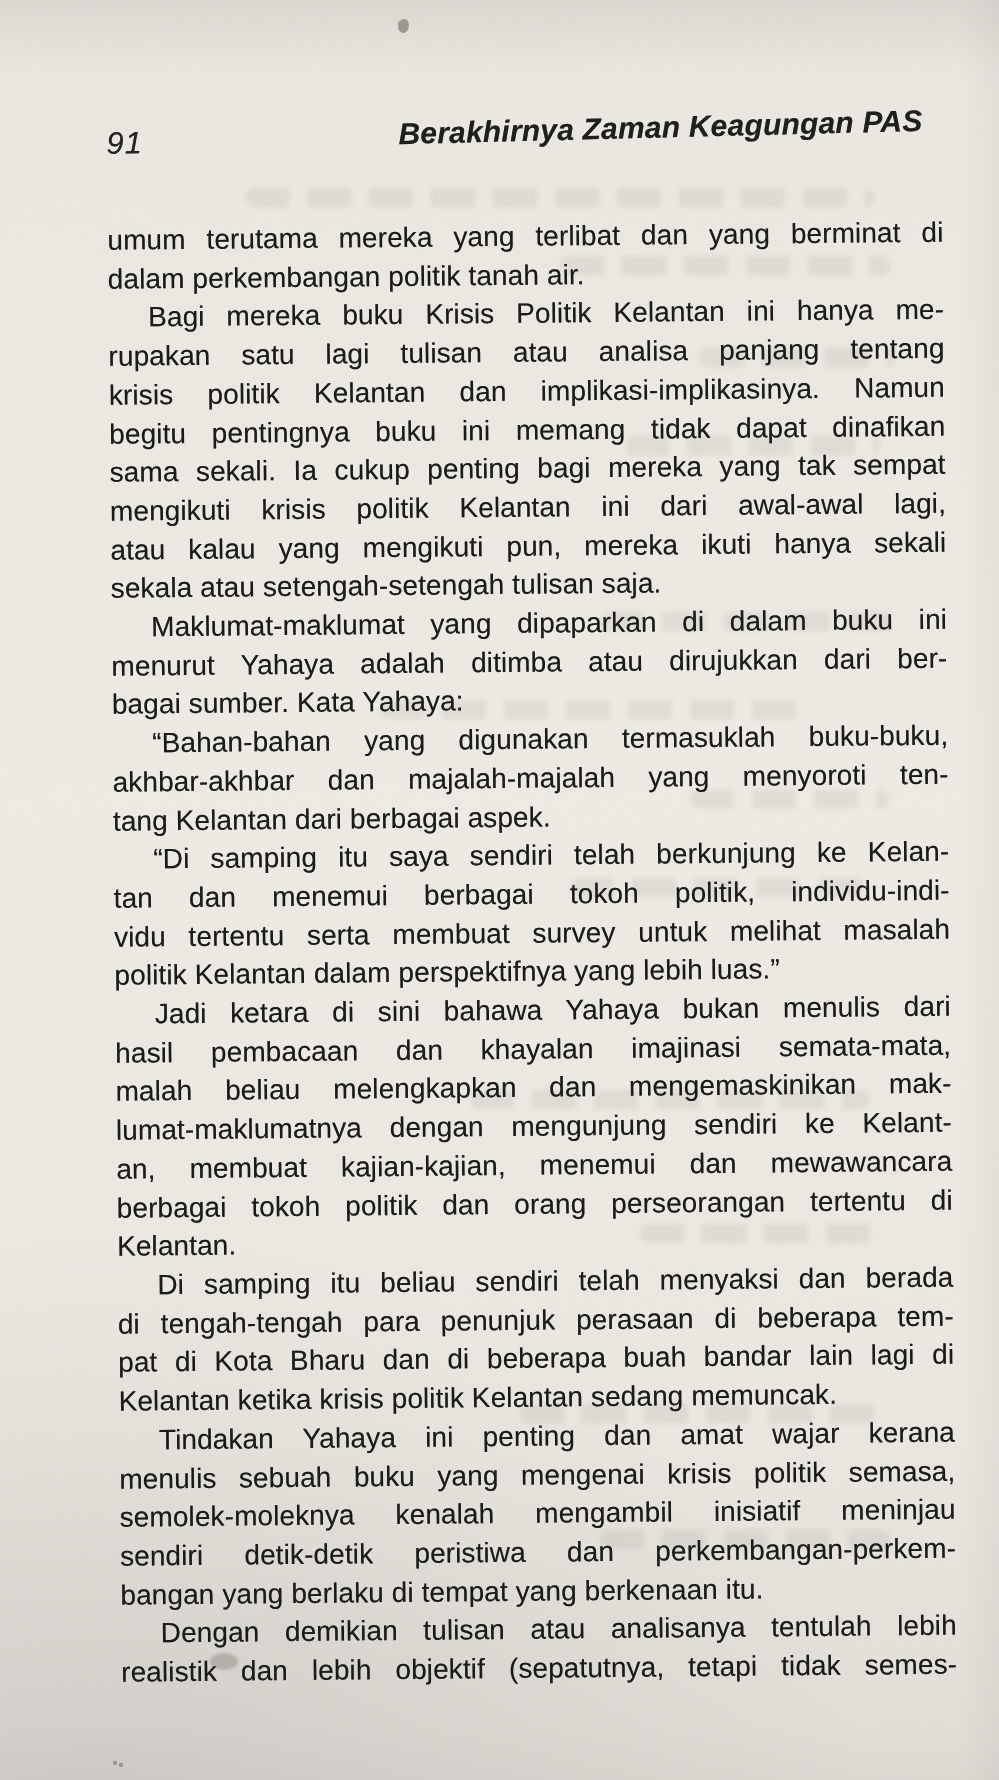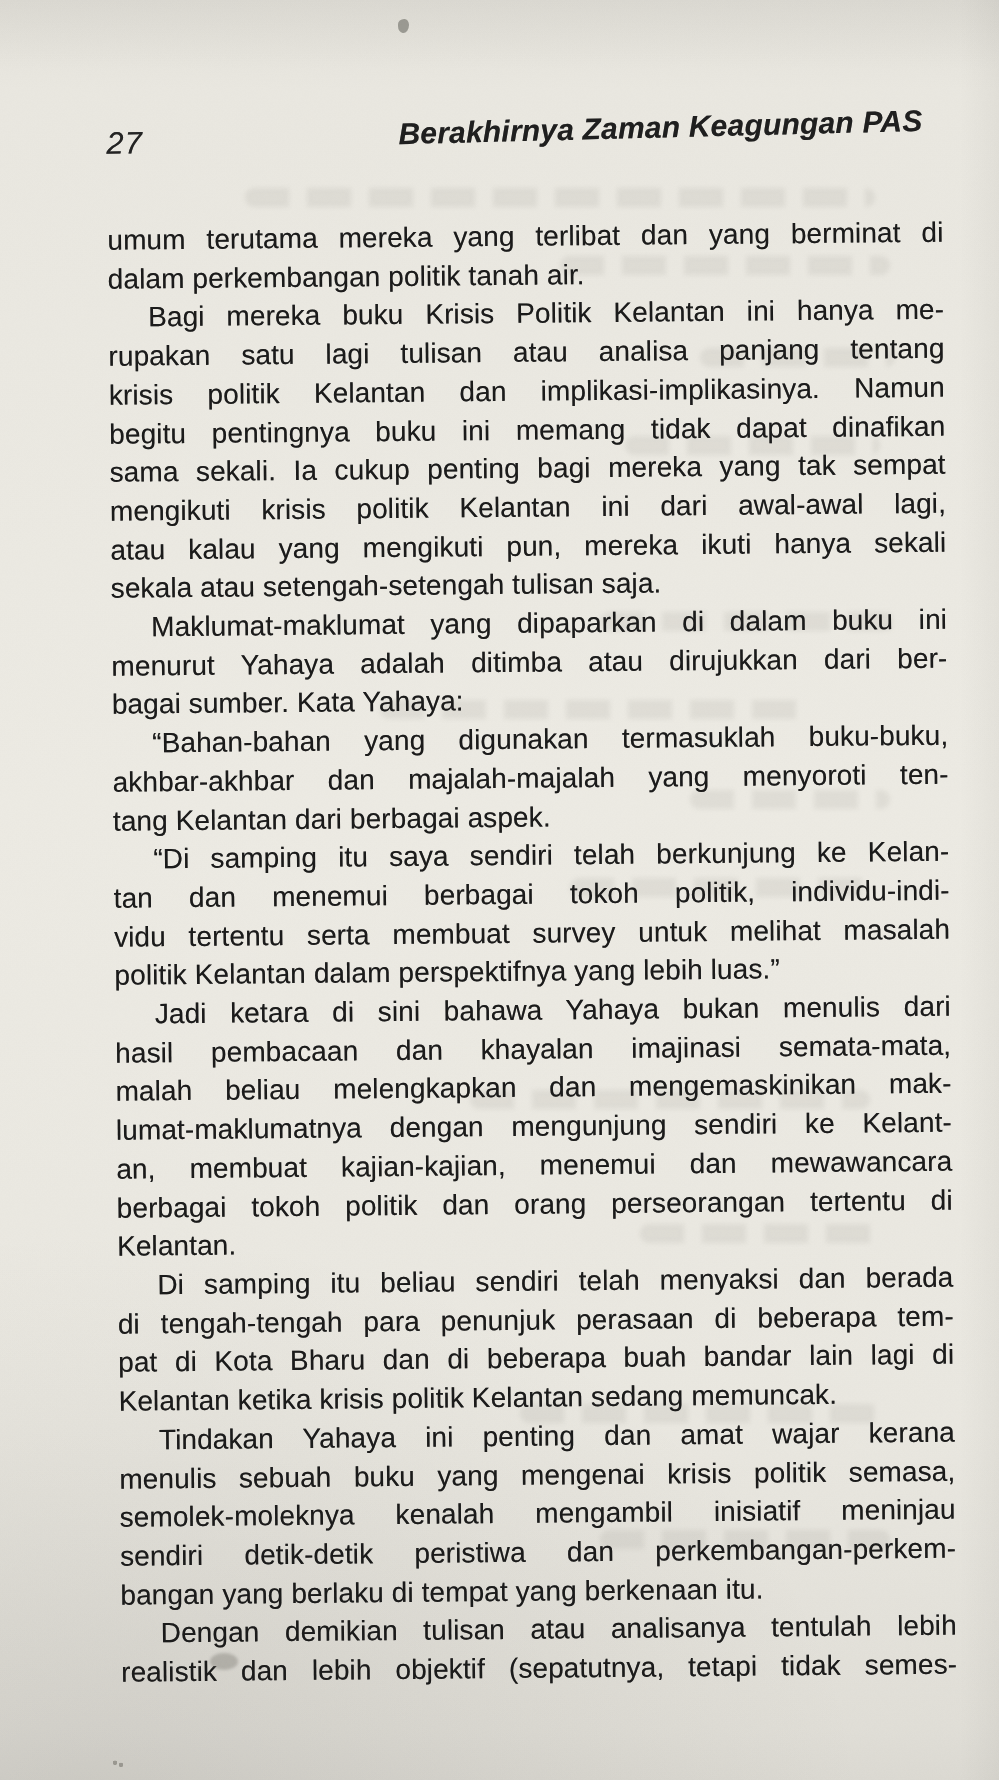--- a/index.html
+++ b/index.html
@@ -87,21 +87,21 @@
   <div class="ghost" style="left:690px;top:790px;width:200px;"></div>
   <div class="ghost" style="left:570px;top:878px;width:310px;"></div>
   <div class="ghost" style="left:470px;top:1090px;width:400px;"></div>
   <div class="ghost" style="left:640px;top:1224px;width:245px;"></div>
   <div class="ghost" style="left:520px;top:1404px;width:360px;"></div>
   <div class="ghost" style="left:600px;top:1530px;width:290px;"></div>
 
   <div class="tilt">
 
     <div class="hdr">
-      <span class="pagenum">27</span>
+      <span class="pagenum">91</span>
       <span class="runtitle">Berakhirnya Zaman Keagungan PAS</span>
     </div>
 
     <div class="bodytext">
 
       <div class="para">
         <div class="ln">umum terutama mereka yang terlibat dan yang berminat di</div>
         <div class="ln end">dalam perkembangan politik tanah air.</div>
       </div>
 

